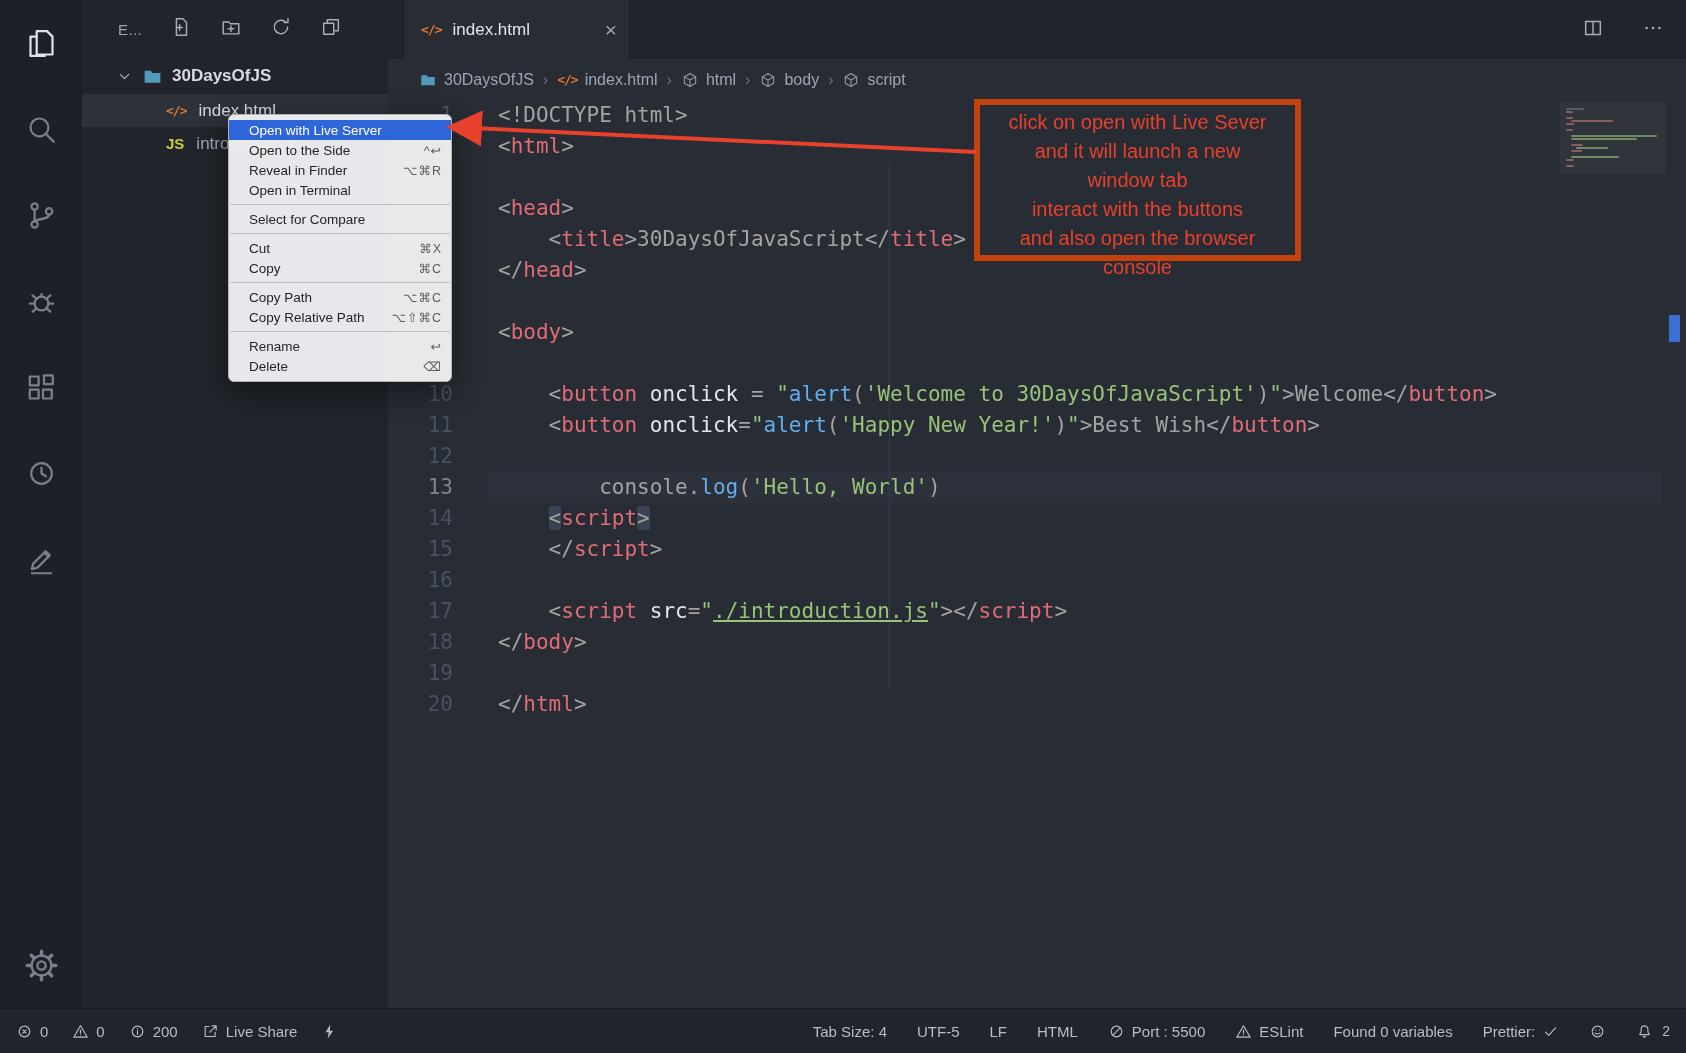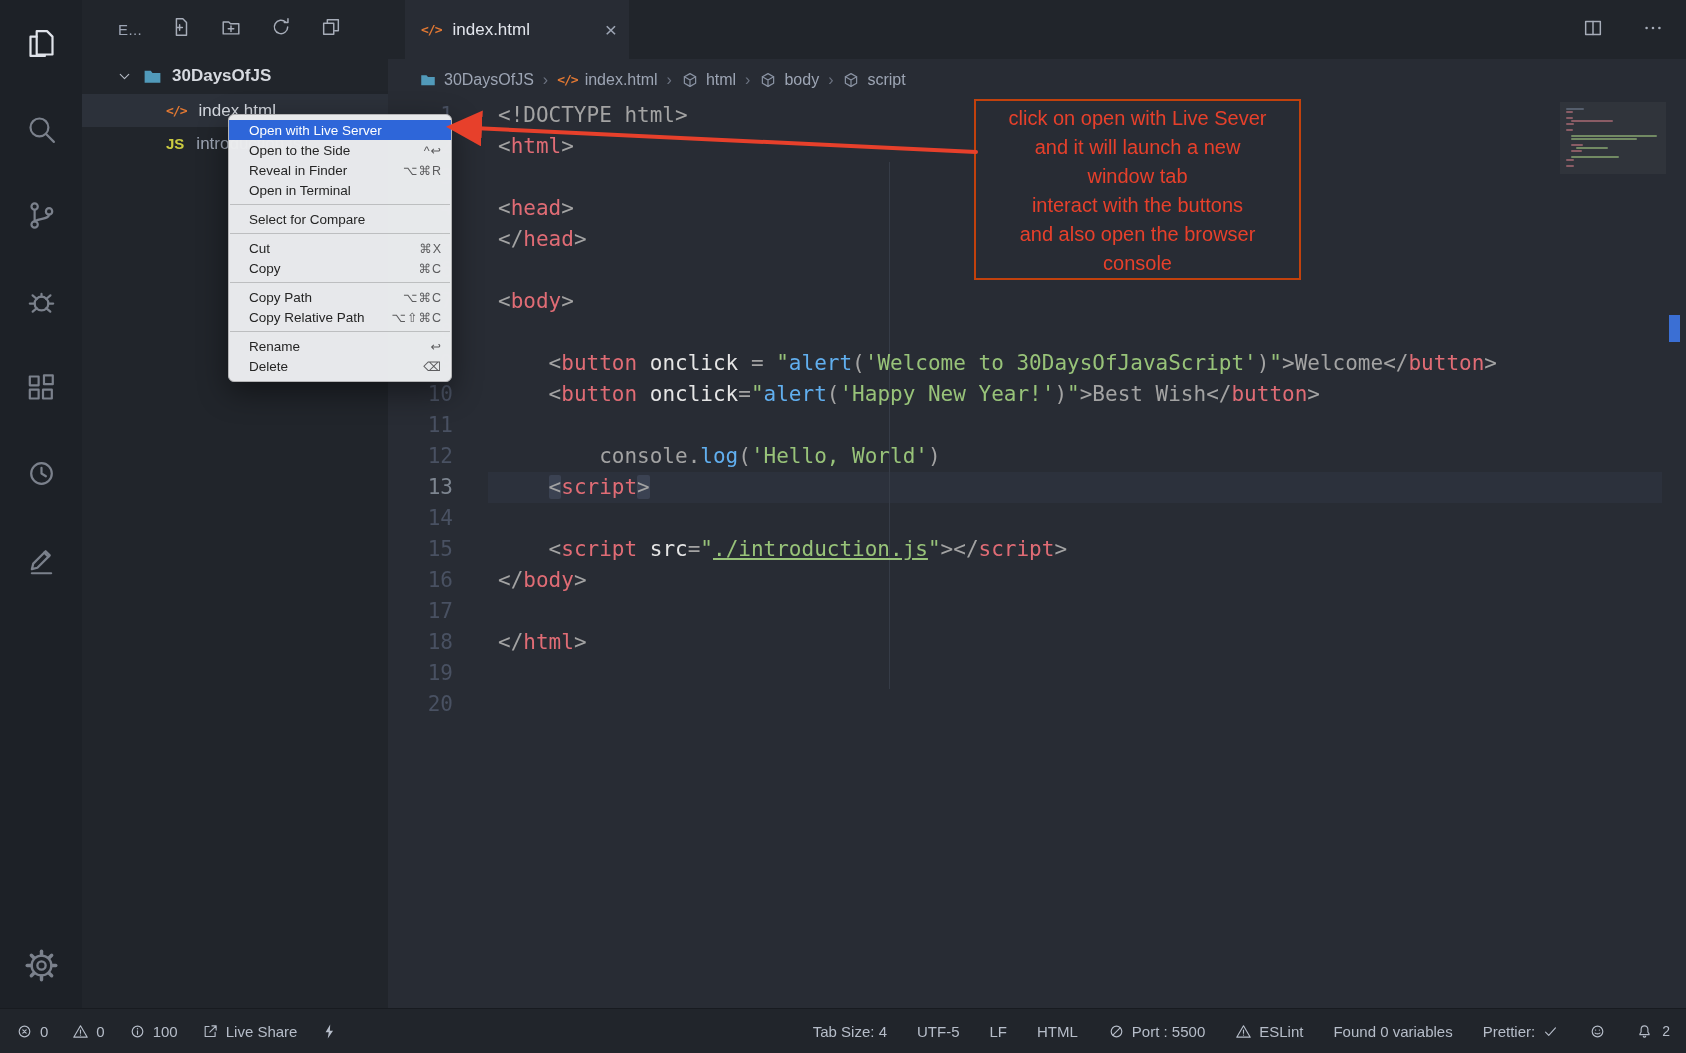--- a/index.html
+++ b/index.html
@@ -75,21 +75,21 @@
   .bell-count{font-size:14px;margin-left:2px;}
 
   
   .context-menu{position:absolute;left:228px;top:114px;width:224px;background:rgba(236,237,239,0.98);border:1px solid #b4b4b6;border-radius:6px;box-shadow:0 10px 30px rgba(0,0,0,.45);padding:5px 0;font-size:13.5px;color:#252525;z-index:50;box-sizing:border-box;}
   .menu-item{height:20px;display:flex;align-items:center;padding:0 9px 0 20px;justify-content:flex-end;}
   .menu-item .shortcut{margin-left:auto;color:#5c5c5e;letter-spacing:1px;font-size:12.5px;}
   .menu-item.highlight{background:#2e66d9;color:#ffffff;}
   .menu-sep{height:1px;background:rgba(0,0,0,0.18);margin:4px 1px;}
 
   
-  .annotation{position:absolute;left:974px;top:99px;width:327px;height:181px;border:2px solid #c2410c;color:#e7402b;font-size:20px;line-height:29px;text-align:center;padding-top:3px;box-sizing:border-box;z-index:60;}
+  .annotation{position:absolute;left:974px;top:99px;width:327px;height:162px;border:6px solid #c2410c;color:#e7402b;font-size:20px;line-height:29px;text-align:center;padding-top:3px;box-sizing:border-box;z-index:60;}
   .arrow-overlay{position:absolute;left:0;top:0;width:1686px;height:1053px;pointer-events:none;z-index:70;stroke:none;}
 </style>
 </head>
 <body>
 
 <div class="app">
 
   <div class="activity-bar">
     <div class="ab-item active">
       <svg viewBox="0 0 24 24">
@@ -279,29 +279,31 @@
           <div class="ln">17</div>
           <div class="ln">18</div>
           <div class="ln">19</div>
           <div class="ln">20</div>
         </div>
       <div class="code-lines">
           <div class="code-line"><span class="tok-p">&lt;!DOCTYPE html&gt;</span></div>
           <div class="code-line"><span class="tok-p">&lt;</span><span class="tok-t">html</span><span class="tok-p">&gt;</span></div>
           <div class="code-line"></div>
           <div class="code-line"><span class="tok-p">&lt;</span><span class="tok-t">head</span><span class="tok-p">&gt;</span></div>
+          <div class="code-line"><span class="tok-p">    </span><span class="tok-p">&lt;</span><span class="tok-t">title</span><span class="tok-p">&gt;</span><span class="tok-p">30DaysOfJavaScript</span><span class="tok-p">&lt;/</span><span class="tok-t">title</span><span class="tok-p">&gt;</span></div>
           <div class="code-line"><span class="tok-p">&lt;/</span><span class="tok-t">head</span><span class="tok-p">&gt;</span></div>
           <div class="code-line"></div>
           <div class="code-line"><span class="tok-p">&lt;</span><span class="tok-t">body</span><span class="tok-p">&gt;</span></div>
           <div class="code-line"></div>
           <div class="code-line"><span class="tok-p">    </span><span class="tok-p">&lt;</span><span class="tok-t">button</span><span class="tok-p"> </span><span class="tok-a">onclick</span><span class="tok-p"> = </span><span class="tok-s">"</span><span class="tok-f">alert</span><span class="tok-p">(</span><span class="tok-s">'Welcome to 30DaysOfJavaScript'</span><span class="tok-p">)</span><span class="tok-s">"</span><span class="tok-p">&gt;</span><span class="tok-p">Welcome</span><span class="tok-p">&lt;/</span><span class="tok-t">button</span><span class="tok-p">&gt;</span></div>
           <div class="code-line"><span class="tok-p">    </span><span class="tok-p">&lt;</span><span class="tok-t">button</span><span class="tok-p"> </span><span class="tok-a">onclick</span><span class="tok-p">=</span><span class="tok-s">"</span><span class="tok-f">alert</span><span class="tok-p">(</span><span class="tok-s">'Happy New Year!'</span><span class="tok-p">)</span><span class="tok-s">"</span><span class="tok-p">&gt;</span><span class="tok-p">Best Wish</span><span class="tok-p">&lt;/</span><span class="tok-t">button</span><span class="tok-p">&gt;</span></div>
           <div class="code-line"></div>
           <div class="code-line"><span class="tok-p">        </span><span class="tok-p">console</span><span class="tok-p">.</span><span class="tok-f">log</span><span class="tok-p">(</span><span class="tok-s">'Hello, World'</span><span class="tok-p">)</span></div>
           <div class="code-line"><span class="tok-p">    </span><span class="tok-p tok-hb">&lt;</span><span class="tok-t">script</span><span class="tok-p tok-hb">&gt;</span></div>
+          <div class="code-line"><span class="tok-p">    </span><span class="tok-p">&lt;/</span><span class="tok-t">script</span><span class="tok-p">&gt;</span></div>
           <div class="code-line"></div>
           <div class="code-line"><span class="tok-p">    </span><span class="tok-p">&lt;</span><span class="tok-t">script</span><span class="tok-p"> </span><span class="tok-a">src</span><span class="tok-p">=</span><span class="tok-s">"</span><span class="tok-u">./introduction.js</span><span class="tok-s">"</span><span class="tok-p">&gt;</span><span class="tok-p">&lt;/</span><span class="tok-t">script</span><span class="tok-p">&gt;</span></div>
           <div class="code-line"><span class="tok-p">&lt;/</span><span class="tok-t">body</span><span class="tok-p">&gt;</span></div>
           <div class="code-line"></div>
           <div class="code-line"><span class="tok-p">&lt;/</span><span class="tok-t">html</span><span class="tok-p">&gt;</span></div>
         </div>
       <div class="mm-slider"></div>
       <div class="minimap">
           <div class="mm-row mm-gy" style="margin-left: 0px; width: 18px;"></div>
           <div class="mm-row mm-rd" style="margin-left: 0px; width: 7px;"></div>
@@ -414,21 +416,21 @@
           <circle cx="12" cy="17" r="0.9" fill="currentColor" stroke="none"></circle>
         </svg>
       <span>0</span>
     </span>
     <span class="sb-item">
       <svg viewBox="0 0 24 24">
           <circle cx="12" cy="12" r="7.5"></circle>
           <path d="M12 11v5"></path>
           <circle cx="12" cy="8.2" r="1" fill="currentColor" stroke="none"></circle>
         </svg>
-      <span>100</span>
+      <span>200</span>
     </span>
     <span class="sb-item">
       <svg viewBox="0 0 24 24">
           <path d="M10 5H4.5v14h14V13"></path>
           <path d="M14 4h6v6 M20 4l-9 9"></path>
         </svg>
       <span>Live Share</span>
     </span>
     <span class="sb-item">
       <svg viewBox="0 0 24 24">

